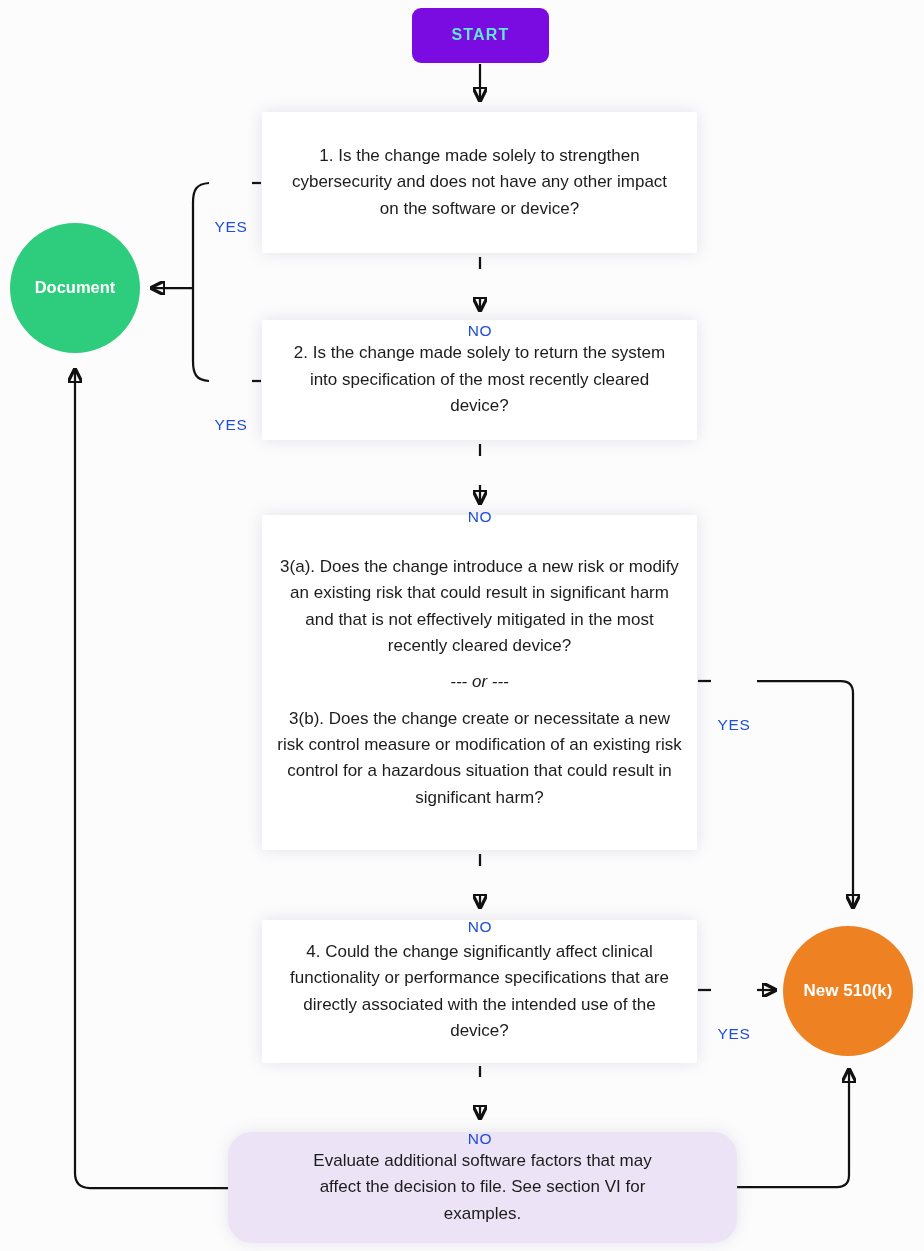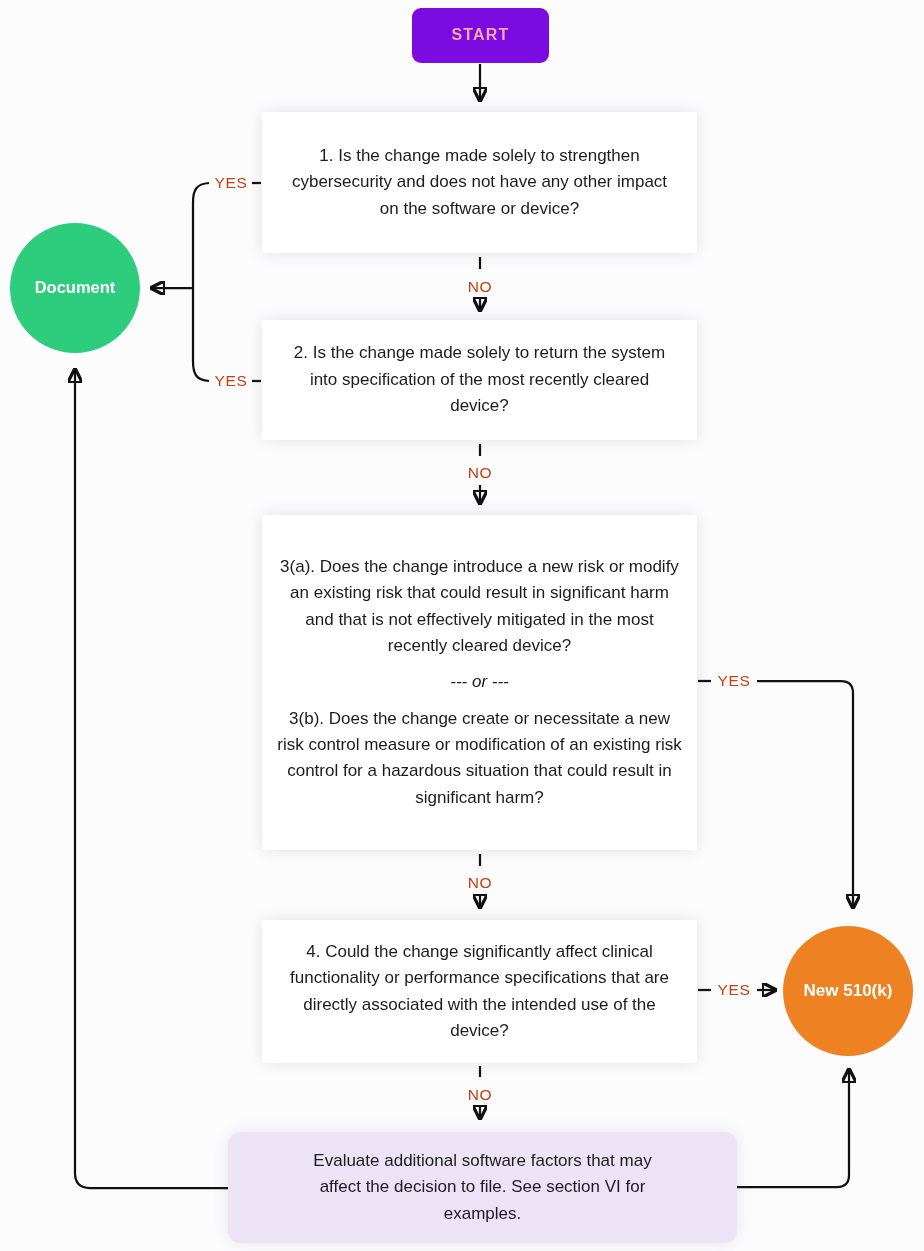--- a/index.html
+++ b/index.html
@@ -3,33 +3,33 @@
 <meta charset="utf-8">
 <style>
   html,body{margin:0;padding:0;background:#fcfcfd;font-family:"Liberation Sans","DejaVu Sans",sans-serif;}
   .stage{position:relative;width:924px;height:1251px;background:#fcfcfd;overflow:hidden;}
   .connectors{position:absolute;left:0;top:0;width:924px;height:1251px;z-index:1;}
   .connectors path{fill:none;stroke:#111;stroke-width:2.25;}
   .node{position:absolute;z-index:2;display:flex;align-items:center;justify-content:center;
         text-align:center;color:#1c1c1c;font-size:17px;line-height:1.55;box-sizing:border-box;}
   .qbox{background:#fff;box-shadow:0 0 16px rgba(110,110,140,.18);border-radius:2px;padding:4px 28px;}
   .start{left:412px;top:8px;width:137px;height:55px;border-radius:9px;
-         color:#fca5a5;font-weight:bold;font-size:16px;letter-spacing:1.2px;}
+         color:#5eead4;font-weight:bold;font-size:16px;letter-spacing:1.2px;}
   .q1{left:262px;top:112px;width:435px;height:141px;}
   .q2{left:262px;top:320px;width:435px;height:120px;align-items:center;}
   .q3{left:262px;top:515px;width:435px;height:335px;flex-direction:column;padding:14px 12px;}
   .q3 .or-sep{font-style:italic;margin:10px 0;}
   .q4{left:262px;top:920px;width:435px;height:143px;}
-  .evalbox{left:228px;top:1132px;width:509px;height:111px;border-radius:12px;
+  .evalbox{left:228px;top:1132px;width:509px;height:111px;border-radius:24px;
            box-shadow:0 0 16px rgba(110,110,140,.16);padding:16px 64px;}
   .circle{border-radius:50%;color:#fff;font-weight:bold;text-align:center;}
   .doc-circle{left:10px;top:223px;width:130px;height:130px;font-size:16.5px;}
   .new-circle{left:783px;top:926px;width:130px;height:130px;font-size:17px;}
   .lbl{position:absolute;z-index:2;transform:translate(-50%,-50%);font-size:15.5px;
-       color:#c2410c;letter-spacing:.6px;white-space:nowrap;}
+       color:#1d4ed8;letter-spacing:.6px;white-space:nowrap;margin-top:44px;}
 </style>
 </head>
 <body>
 
 <div class="stage">
 
   <svg class="connectors" viewBox="0 0 924 1251" xmlns="http://www.w3.org/2000/svg">
     <defs>
       <marker id="arrow" viewBox="0 0 10 10" refX="8" refY="5" markerWidth="6.5" markerHeight="6.5" orient="auto-start-reverse">
           <path d="M0,0 L10,5 L0,10 z" fill="#111" stroke="none"></path>

